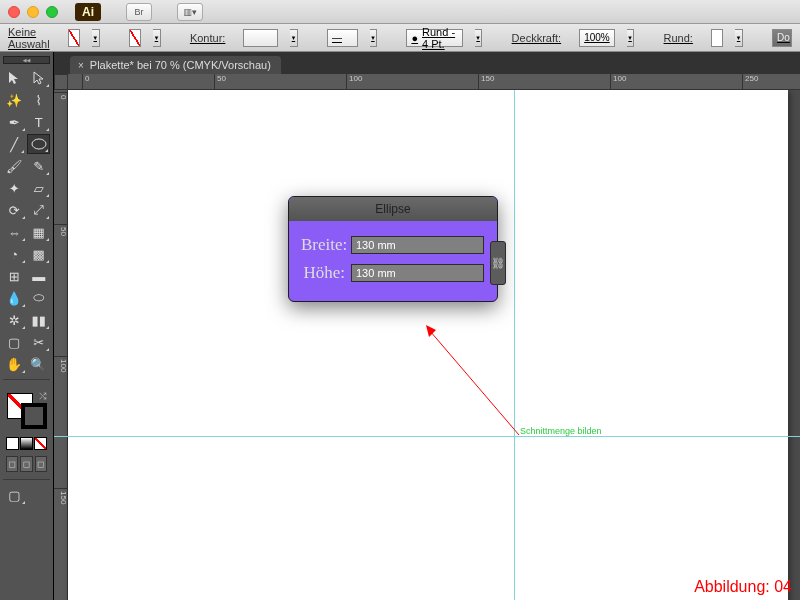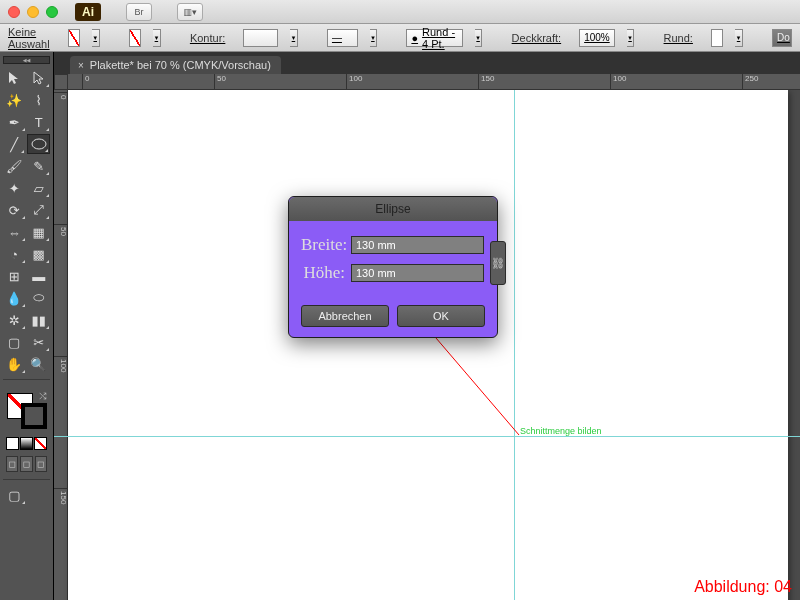--- a/index.html
+++ b/index.html
@@ -276,18 +276,14 @@
         </div>
         <div class="dlg-row">
           <div class="dlg-label">Höhe:</div>
           <input class="dlg-input" value="130 mm" style="">
         </div>
       </div>
       <div class="dlg-link">
         <span>⛓</span>
       </div>
     </div>
-    <div class="dlg-btns">
-      <div class="dlg-btn">Abbrechen</div>
-      <div class="dlg-btn">OK</div>
-    </div>
   </div>
 </div>
 
 </body></html>

